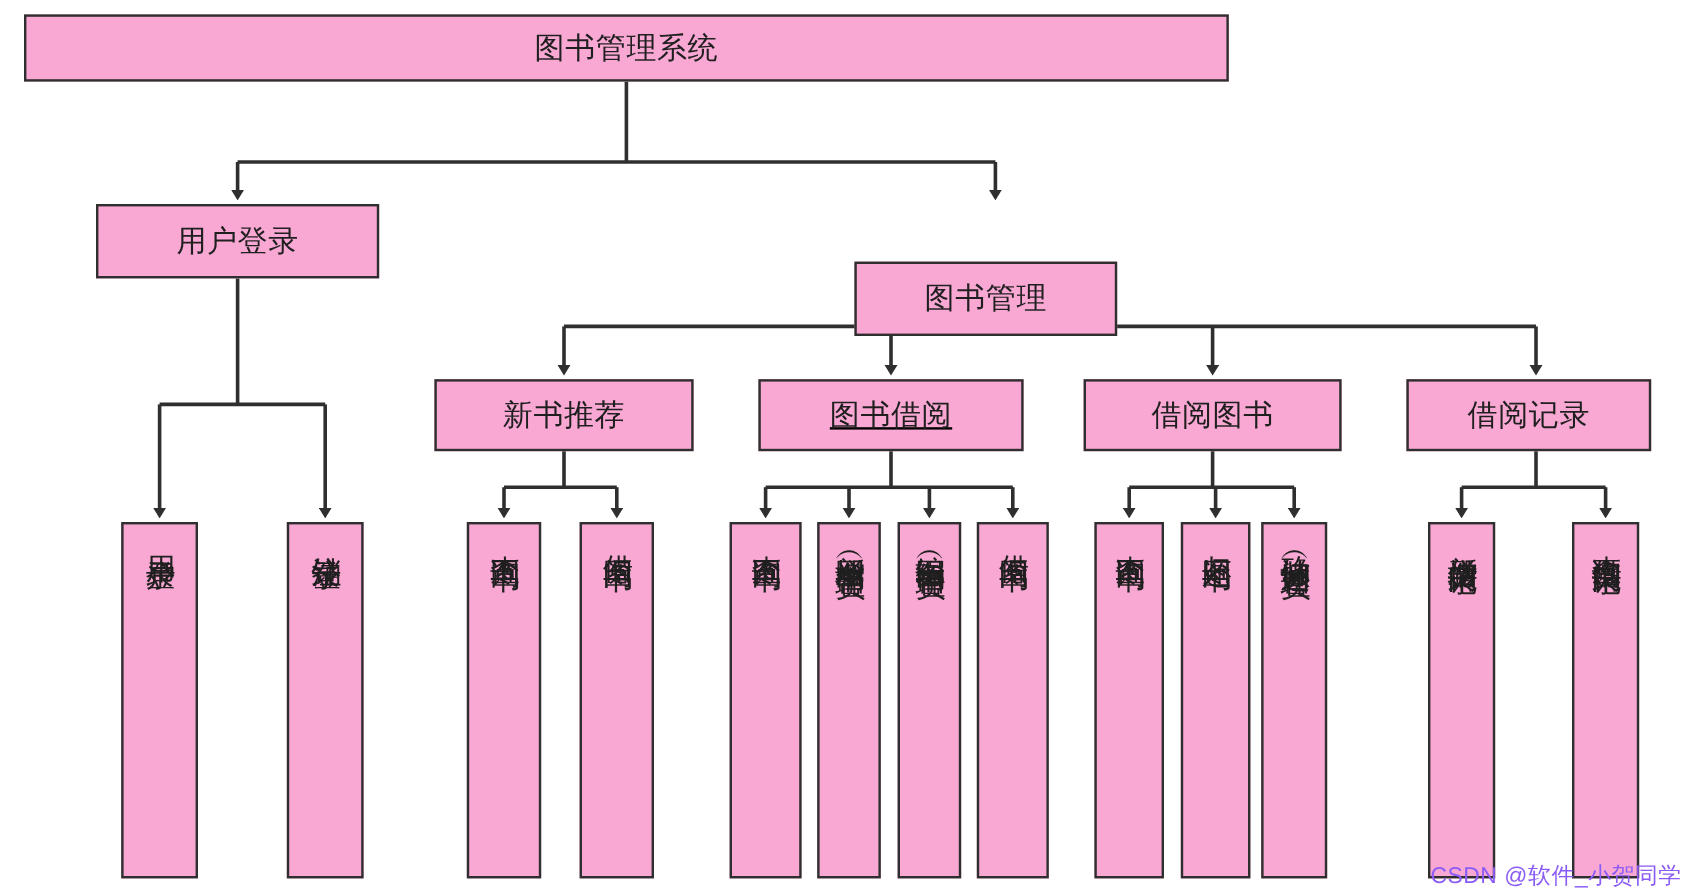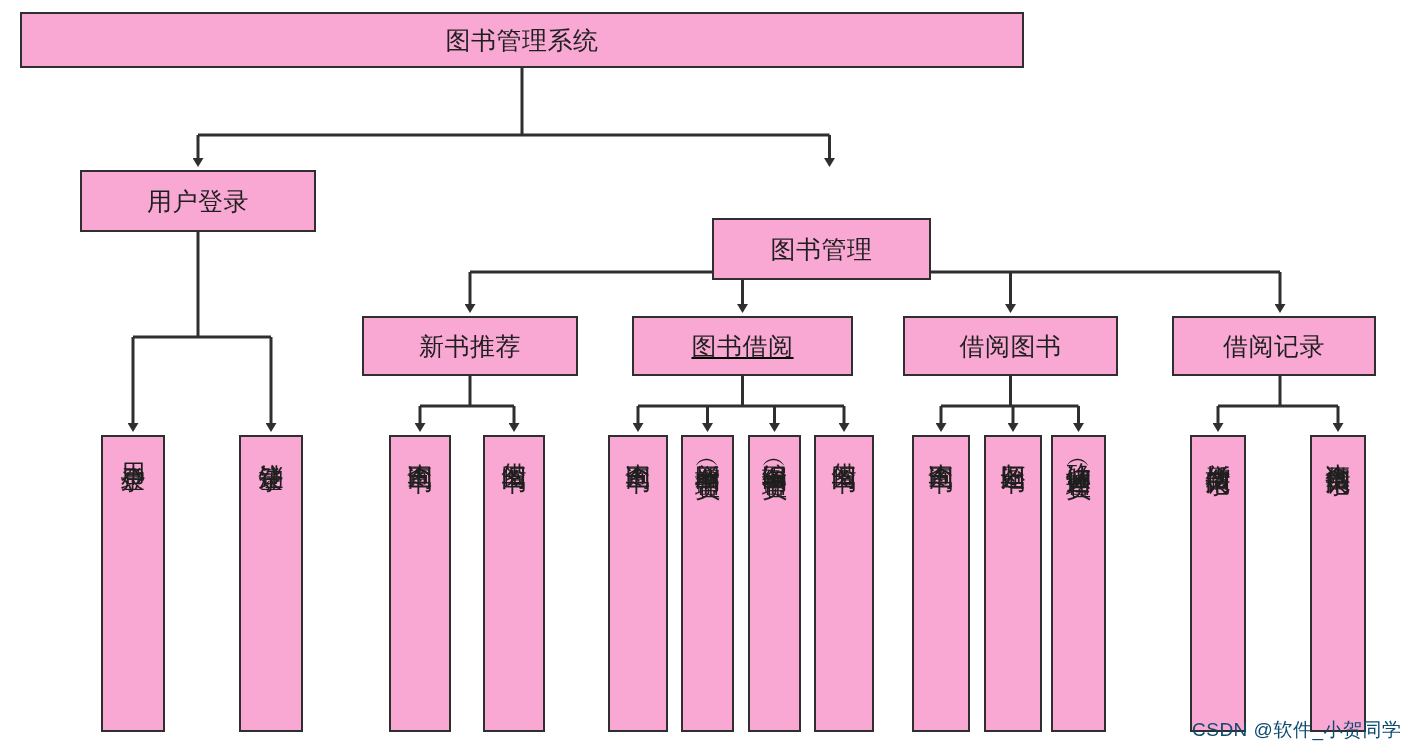--- a/index.html
+++ b/index.html
@@ -173,14 +173,14 @@
   <div class="node v" style="left: 1051px; top: 435px; width: 55px; height: 297px;">
     <span class="node-label">确认归还（管理员）</span>
   </div>
   <div class="node v" style="left: 1190px; top: 435px; width: 56px; height: 297px;">
     <span class="node-label">新增借阅记录</span>
   </div>
   <div class="node v" style="left: 1310px; top: 435px; width: 56px; height: 297px;">
     <span class="node-label">查询借阅记录</span>
   </div>
 
-  <div class="watermark" style="left: 1192px; top: 717px; color: #0c4a6e;">CSDN @软件_小贺同学</div>
+  <div class="watermark" style="left: 1192px; top: 717px; color: #8b5cf6;">CSDN @软件_小贺同学</div>
 </div>
 
 </body></html>

